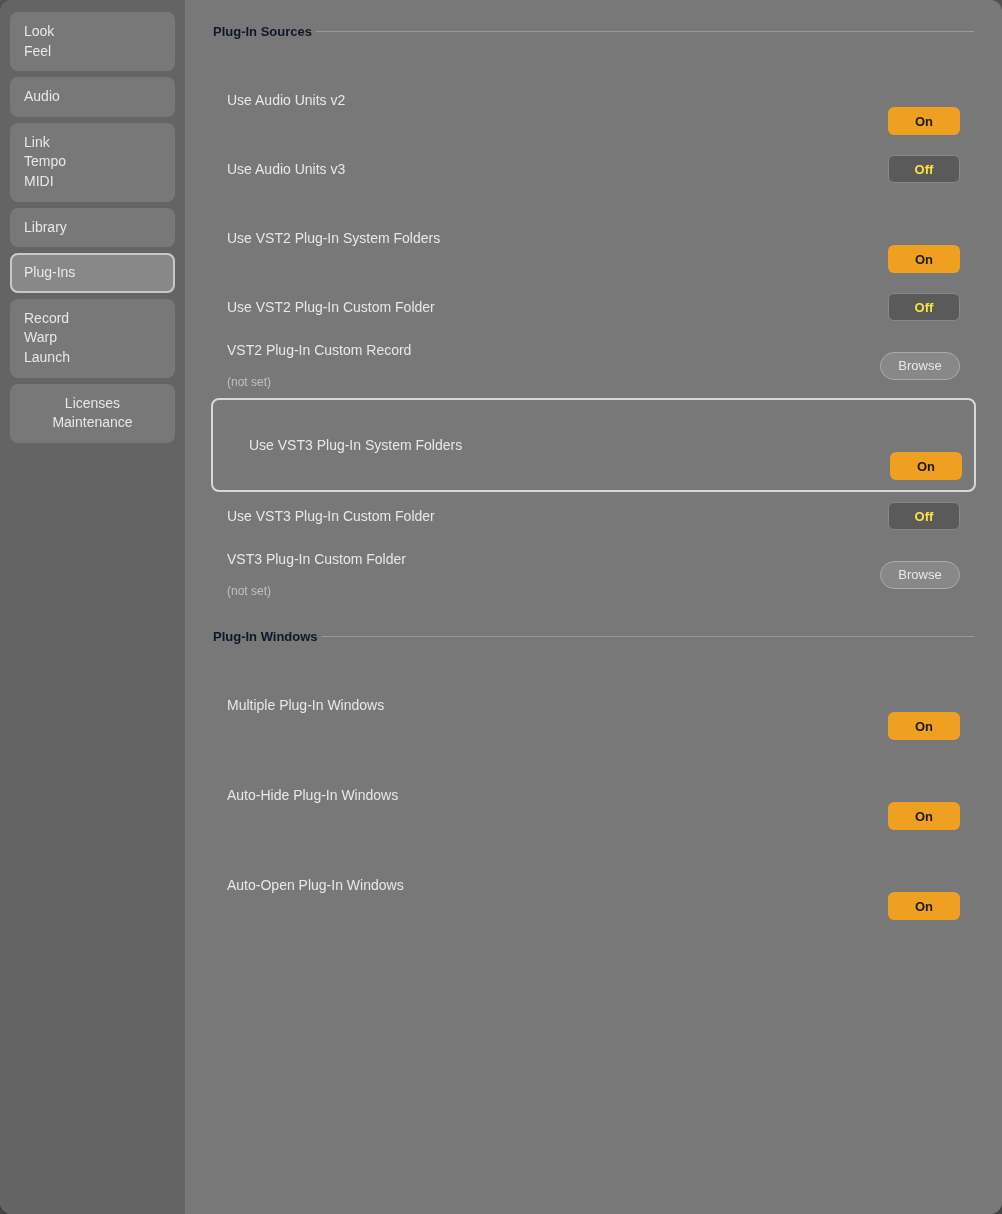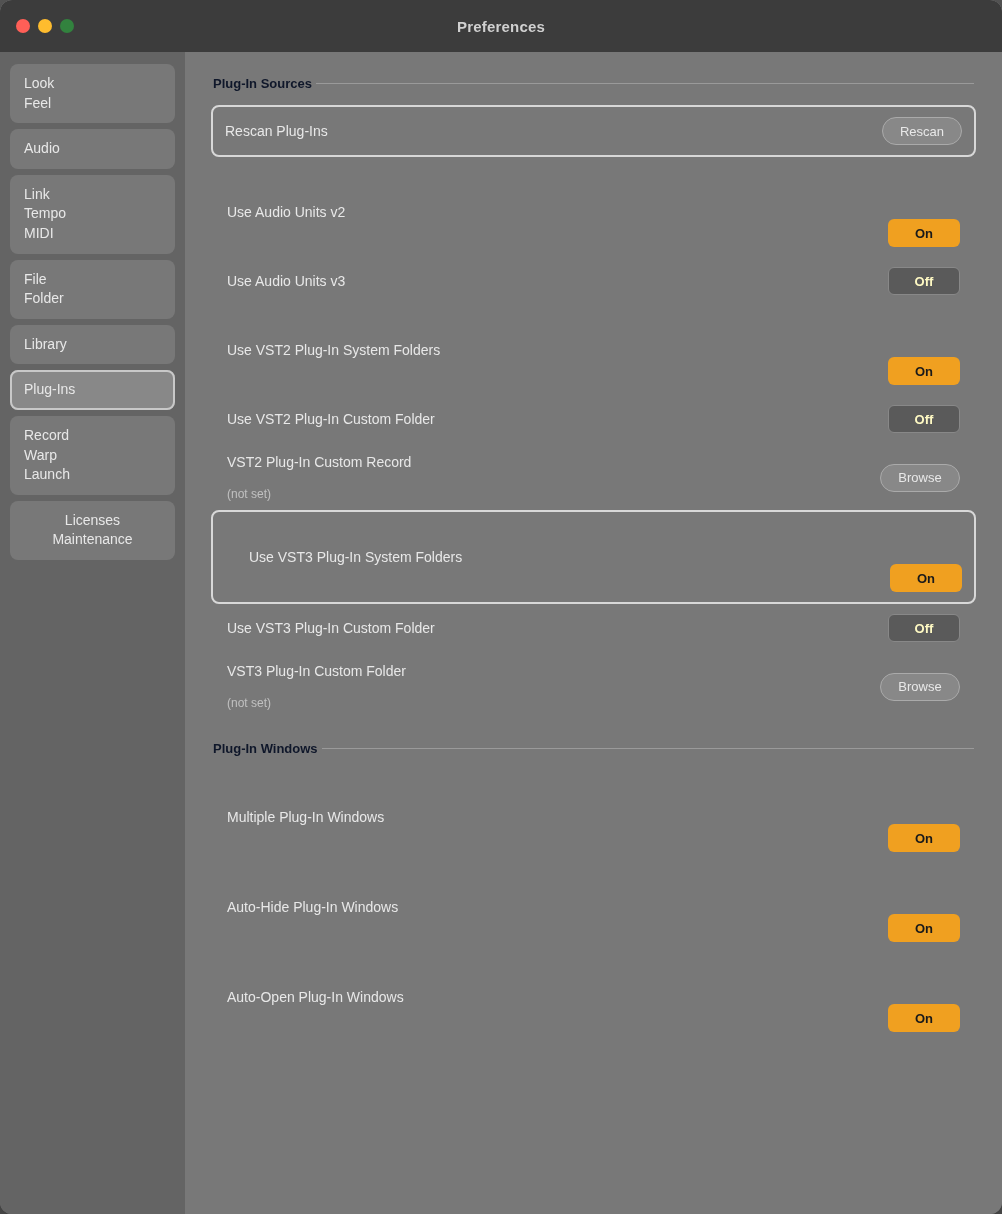--- a/index.html
+++ b/index.html
@@ -165,21 +165,21 @@
     }
 
     .toggle-on {
       background: #f0a020;
       color: #1a1a1a;
       margin-top: 42px;
     }
 
     .toggle-off {
       background: #5a5a5a;
-      color: #fef9c3;
+      color: #fde047;
       border: 1px solid #888;
     }
 
     
     .action-btn {
       min-width: 80px;
       height: 28px;
       border-radius: 14px;
       border: 1px solid #aaa;
       background: #888888;
@@ -197,60 +197,46 @@
       margin: -2px -2px;
       padding-left: 12px;
       padding-right: 12px;
     }
   </style>
 </head>
 <body>
 
 <div class="window">
 
-  <div class="title-bar">
-    <div class="traffic-lights">
-      <div class="traffic-light traffic-light-close"></div>
-      <div class="traffic-light traffic-light-minimize"></div>
-      <div class="traffic-light traffic-light-maximize"></div>
-    </div>
-    <span class="title-text">Preferences</span>
-  </div>
 
   <div class="main-content">
 
     <div class="sidebar">
       <div class="sidebar-item" style="white-space: pre-line;">Look
 Feel</div>
       <div class="sidebar-item">Audio</div>
       <div class="sidebar-item" style="white-space: pre-line;">Link
 Tempo
 MIDI</div>
-      <div class="sidebar-item" style="white-space: pre-line;">File
-Folder</div>
       <div class="sidebar-item">Library</div>
       <div class="sidebar-item active">Plug-Ins</div>
       <div class="sidebar-item" style="white-space: pre-line;">Record
 Warp
 Launch</div>
       <div class="sidebar-item" style="white-space: pre-line; text-align: center;">Licenses
 Maintenance</div>
     </div>
 
     <div class="panel">
 
       <div class="section-header">
         <span class="section-title">Plug-In Sources</span>
         <div class="section-line"></div>
       </div>
 
-      <div class="pref-row highlight-outline" style="margin-bottom: 10px;">
-        <span class="pref-row-label">Rescan Plug-Ins</span>
-        <button class="action-btn">Rescan</button>
-      </div>
 
       <div class="pref-row">
         <span class="pref-row-label">Use Audio Units v2</span>
         <button class="toggle-btn toggle-on">On</button>
       </div>
 
       <div class="pref-row">
         <span class="pref-row-label">Use Audio Units v3</span>
         <button class="toggle-btn toggle-off">Off</button>
       </div>

